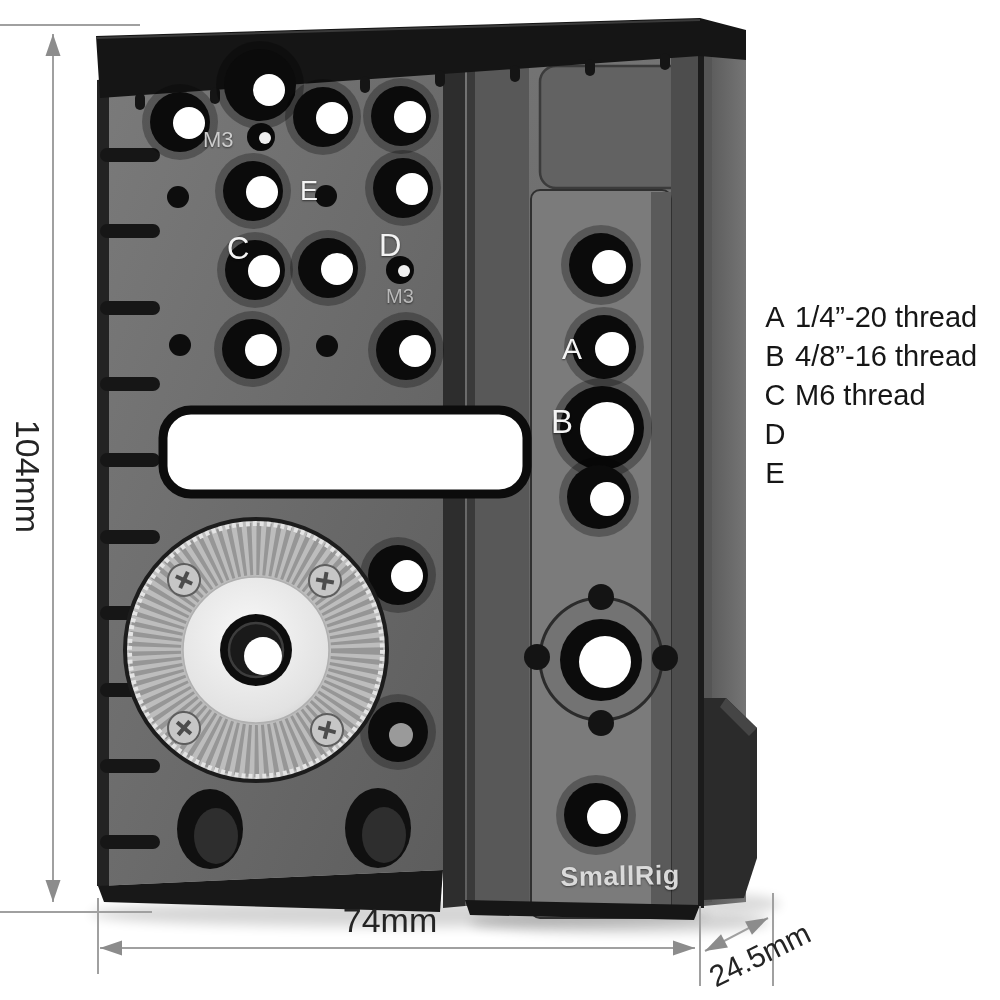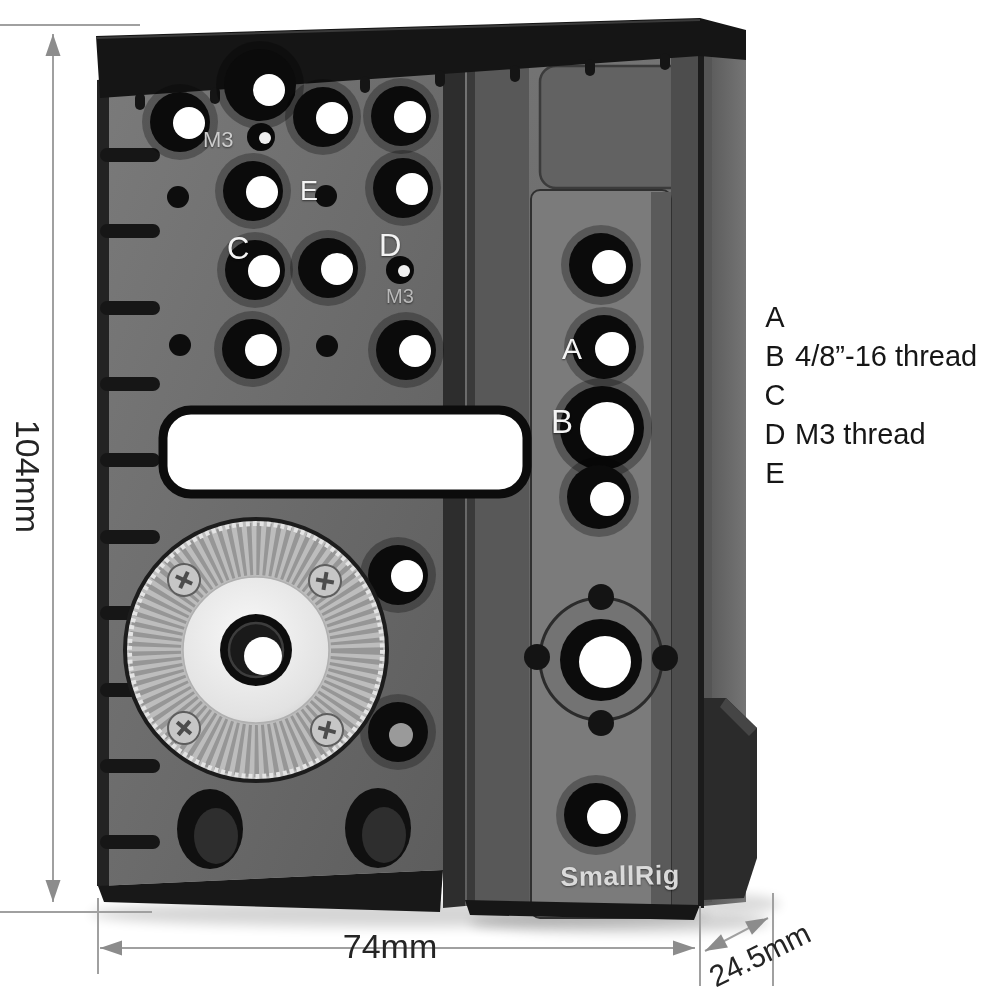--- a/index.html
+++ b/index.html
@@ -2,21 +2,21 @@
 <html><head>
 <meta charset="utf-8">
 <style>
   html,body{margin:0;padding:0;background:#ffffff;width:1000px;height:1000px;overflow:hidden;
     font-family:"Liberation Sans", sans-serif;}
   .scene{position:relative;width:1000px;height:1000px;background:#fff;}
   svg.plate{position:absolute;left:0;top:0;}
   .lbl{position:absolute;color:#222;white-space:nowrap;}
   .dim-label{font-size:34px;color:#242424;text-align:center;}
   #label-height{left:-48px;top:457px;width:150px;transform:rotate(90deg);}
-  #label-width{left:310px;top:927px;width:160px;}
+  #label-width{left:310px;top:901px;width:160px;}
   #label-depth{left:695px;top:938px;width:130px;font-size:30px;transform:rotate(-26deg);}
   .legend{position:absolute;left:755px;top:301px;}
   .legend-row{display:flex;align-items:baseline;height:39px;font-size:29px;color:#161616;}
   .legend-key{display:inline-block;width:40px;text-align:center;flex:0 0 40px;}
   .legend-desc{display:inline-block;}
   .plate-label{position:absolute;color:#f4f4f4;text-shadow:0 1px 2px rgba(0,0,0,.55);}
   #pl-m3-top{left:203px;top:127px;font-size:22px;color:#cccccc;}
   #pl-e{left:300px;top:176px;font-size:27px;}
   #pl-c{left:227px;top:231px;font-size:31px;}
   #pl-d{left:379px;top:228px;font-size:31px;}
@@ -243,31 +243,32 @@
   </g>
 </svg>
 
   <div class="lbl dim-label" id="label-height">104mm</div>
   <div class="lbl dim-label" id="label-width">74mm</div>
   <div class="lbl dim-label" id="label-depth">24.5mm</div>
 
   <div class="legend">
     <div class="legend-row">
       <span class="legend-key">A</span>
+      <span class="legend-desc">1/4”-20 thread</span>
     </div>
     <div class="legend-row">
       <span class="legend-key">B</span>
       <span class="legend-desc">4/8”-16 thread</span>
     </div>
     <div class="legend-row">
       <span class="legend-key">C</span>
+      <span class="legend-desc">M6 thread</span>
     </div>
     <div class="legend-row">
       <span class="legend-key">D</span>
-      <span class="legend-desc">M3 thread</span>
     </div>
     <div class="legend-row">
       <span class="legend-key">E</span>
     </div>
   </div>
 
   <div class="plate-label" id="pl-m3-top">M3</div>
   <div class="plate-label" id="pl-e">E</div>
   <div class="plate-label" id="pl-c">C</div>
   <div class="plate-label" id="pl-d">D</div>

